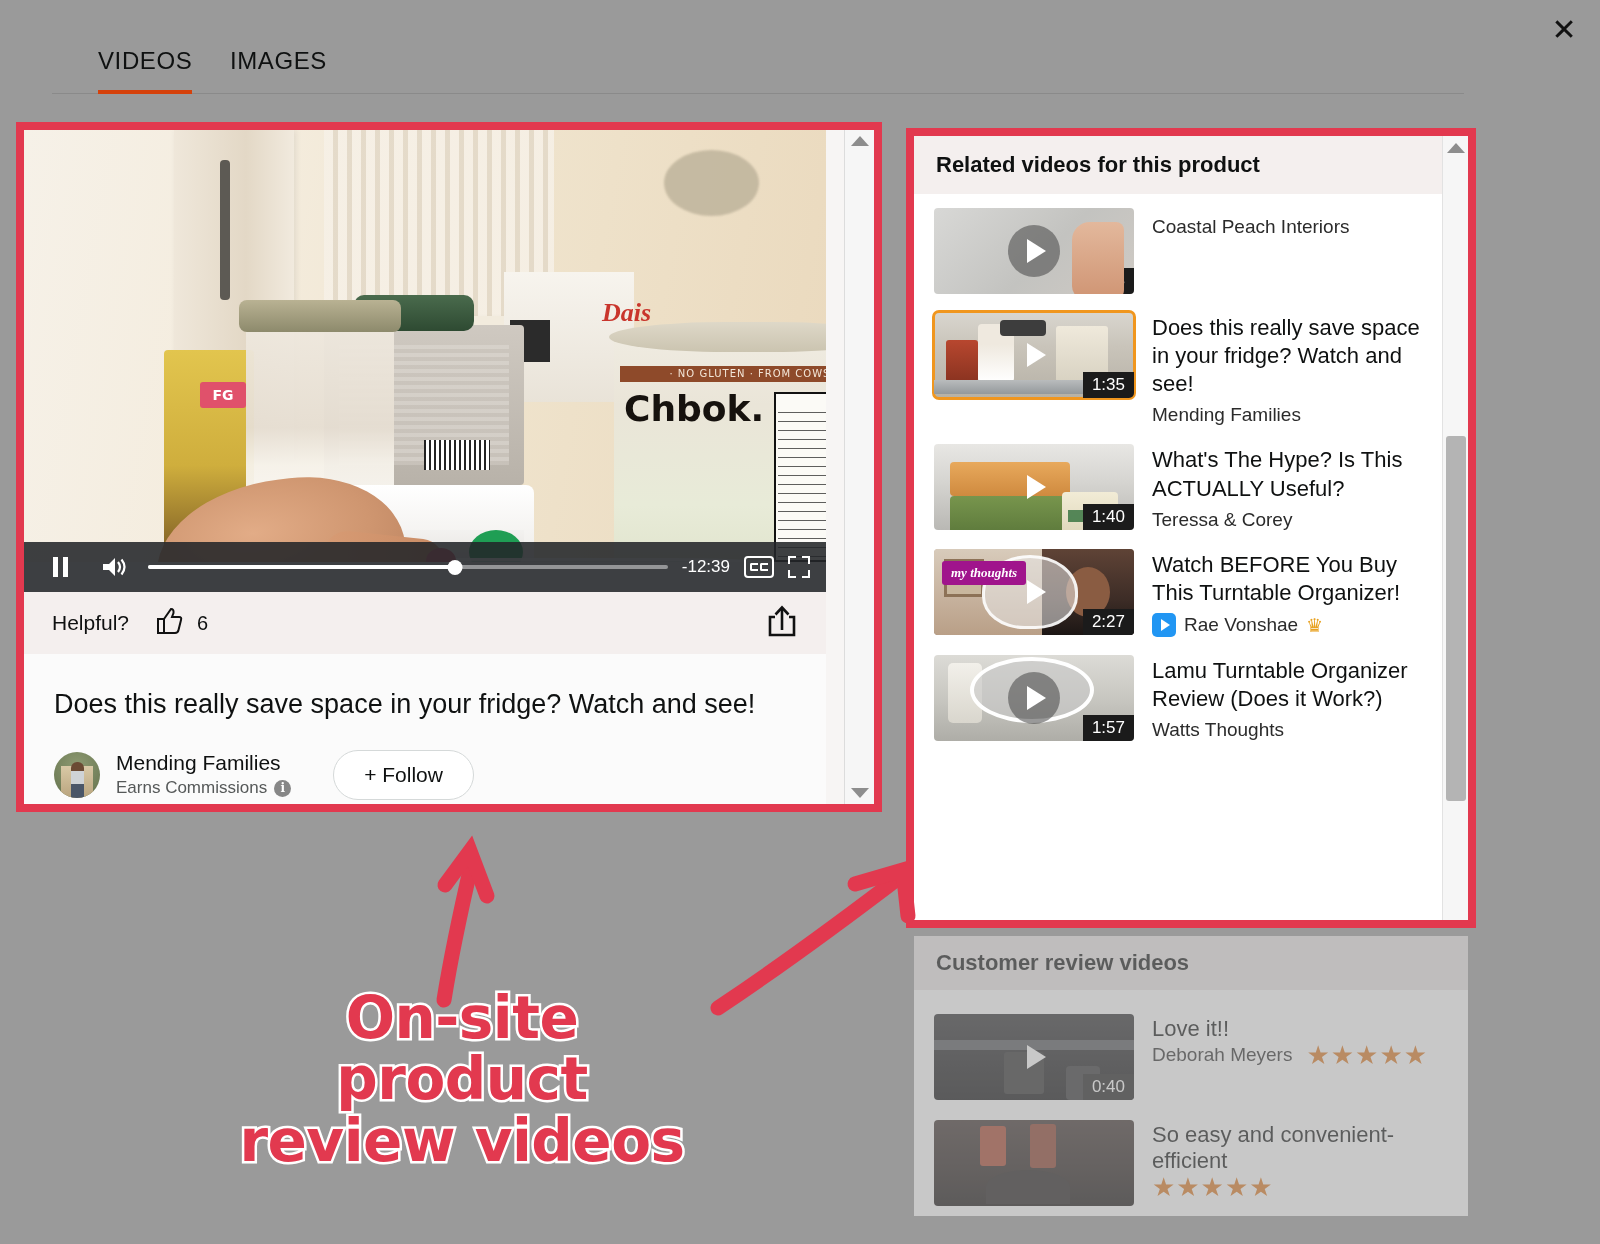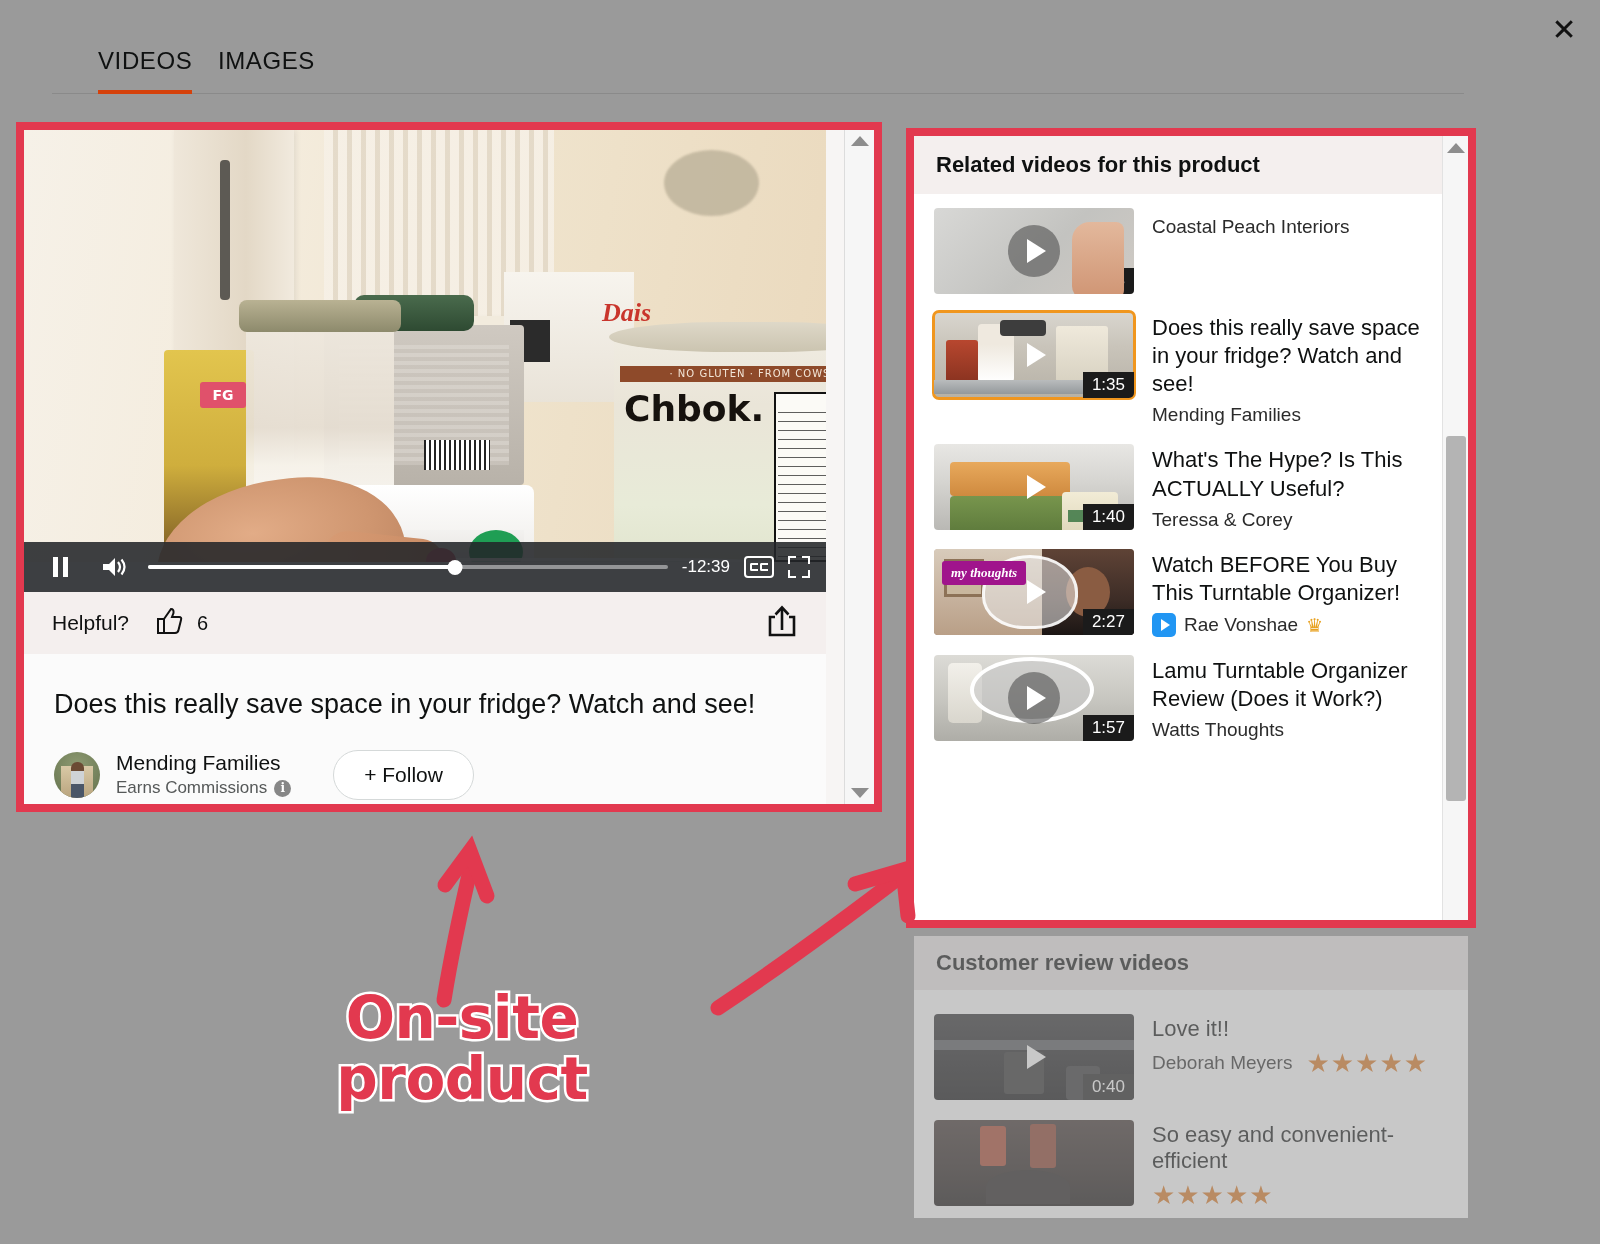--- a/index.html
+++ b/index.html
@@ -24,21 +24,21 @@
   .tabbar {
     position: absolute; left: 52px; top: 34px; width: 1412px; height: 60px;
     border-bottom: 1px solid #8a8a8a;
   }
   .tab {
     position: absolute; top: 0; height: 59px;
     font-size: 24px; letter-spacing: .6px; color: #0f1111;
     display: flex; align-items: flex-start; padding-top: 13px; cursor: pointer;
   }
   .tab.videos { left: 46px; }
-  .tab.images { left: 166px; }
+  .tab.images { left: 178px; }
   .tab.active::after {
     content: ""; position: absolute; left: 0; right: 0; bottom: -1px;
     height: 4px; background: #d5410b;
   }
 
   
   .left-frame {
     position: absolute; left: 16px; top: 122px; width: 866px; height: 690px;
     border: 8px solid #e2394f; background: #f7f5f4;
   }
@@ -271,21 +271,21 @@
     background: linear-gradient(180deg,#f2f0ea,#d9d6cd); border-radius:5px;}
   .t5 .lid { position:absolute; left:36px; bottom:18px; width:124px; height:66px; border-radius:50%;
     background: rgba(200,200,200,.6); border: 4px solid #fff; }
 
   
   .cust-wrap { position:absolute; left: 914px; top: 936px; width: 554px; bottom: 0; overflow:hidden;}
   .cust-head { background:#ebe7e6; padding: 14px 22px; font-size: 22px; font-weight:700; color:#0f1111;}
   .cust-body { background:#ffffff; padding: 14px 0 0 0; }
   .cust-item { display:flex; gap: 18px; padding: 10px 20px; }
   .cust-title { font-size: 22px; color:#0f1111; }
-  .cust-meta { display:flex; align-items:center; gap: 14px; margin-top: 8px; }
+  .cust-meta { display:flex; align-items:center; gap: 14px; margin-top: 0; }
   .cust-author { font-size: 19px; color:#2b2b2b; }
   .stars { color:#de7921; font-size: 26px; letter-spacing: 1px; font-family:"DejaVu Sans",sans-serif; line-height:1;}
   .ct1 { background: linear-gradient(180deg,#2c2c2e 0%,#1a1a1c 55%,#0d0d0f 100%); }
   .ct1 .bar { position:absolute; left:0; right:0; top: 26px; height: 10px; background:#53565a;}
   .ct1 .cup { position:absolute; left:70px; top:38px; width:40px; height:42px; background:#2a2a2c; border-radius:3px;}
   .ct1 .cup2 { position:absolute; right:34px; top:52px; width:34px; height:34px; background:#303032; border-radius:4px;}
   .ct2 { background: linear-gradient(180deg,#3b2f2c 0%,#241c1a 60%,#120e0d 100%); }
   .ct2 .jarA { position:absolute; left:46px; top:6px; width:26px; height:40px; background:#a8442c; border-radius:3px;}
   .ct2 .jarB { position:absolute; left:96px; top:4px; width:26px; height:44px; background:#8b3a26; border-radius:3px;}
   .ct2 .lid { position:absolute; left:52px; bottom:2px; width:84px; height:34px; border-radius:50% 50% 0 0; background:#1d1a19;}
@@ -584,15 +584,16 @@
     <g fill="none" stroke="#e2394f" stroke-width="15" stroke-linecap="round">
       <path d="M444 1000 C452 950, 462 905, 472 862"></path>
       <path d="M445 885 L470 851 L487 896"></path>
       <path d="M718 1008 C790 960, 850 915, 905 873"></path>
       <path d="M855 884 L903 870 L908 916"></path>
     </g>
   </svg>
 
   <div class="anno-text">
     <span>On-site product</span>
+    <span>review videos</span>
   </div>
 
 </div>
 
 </body></html>

